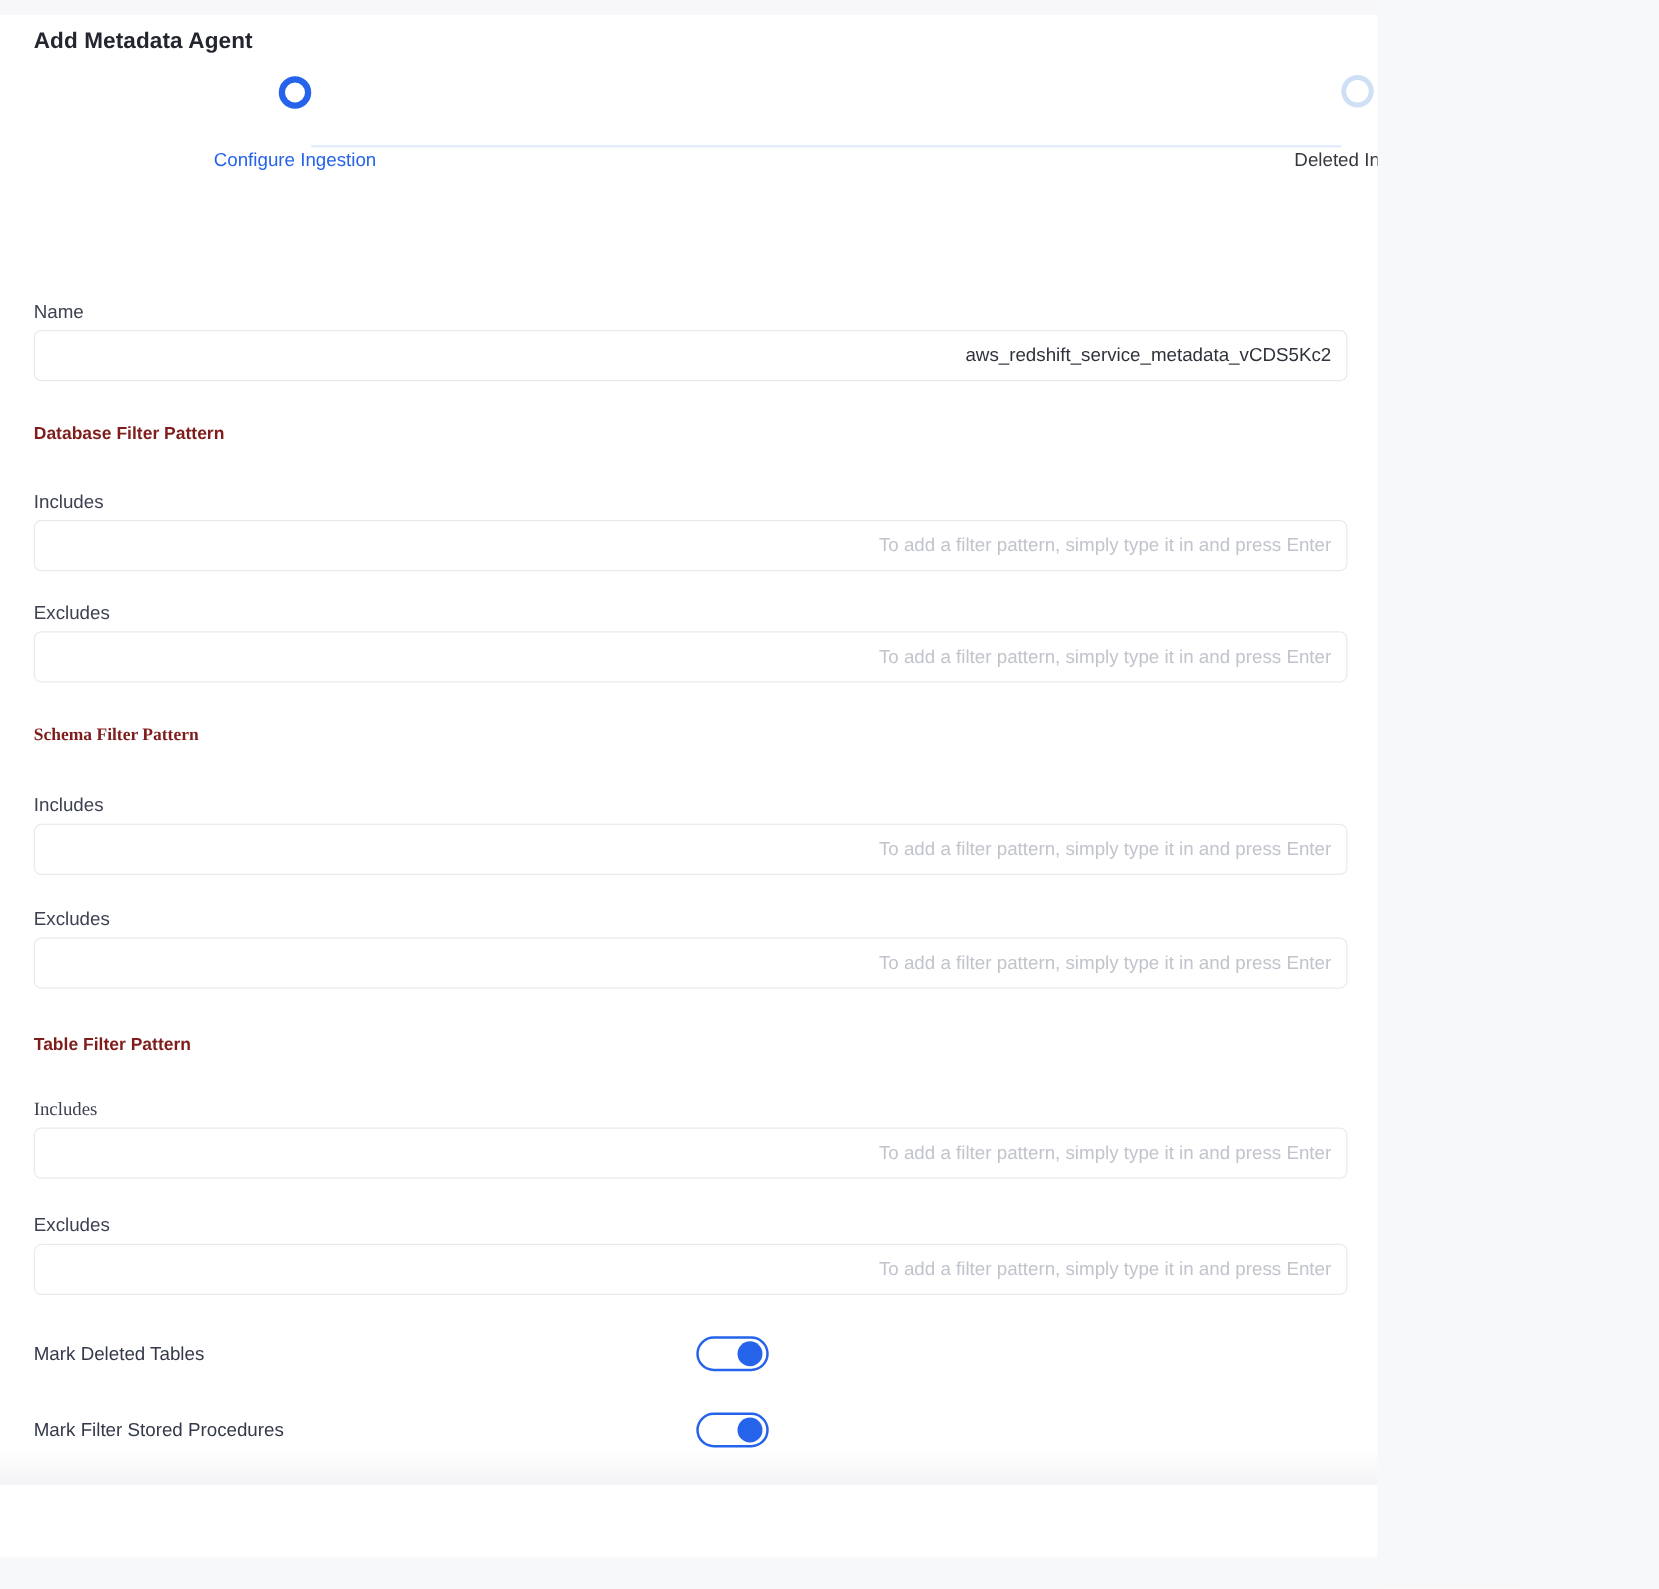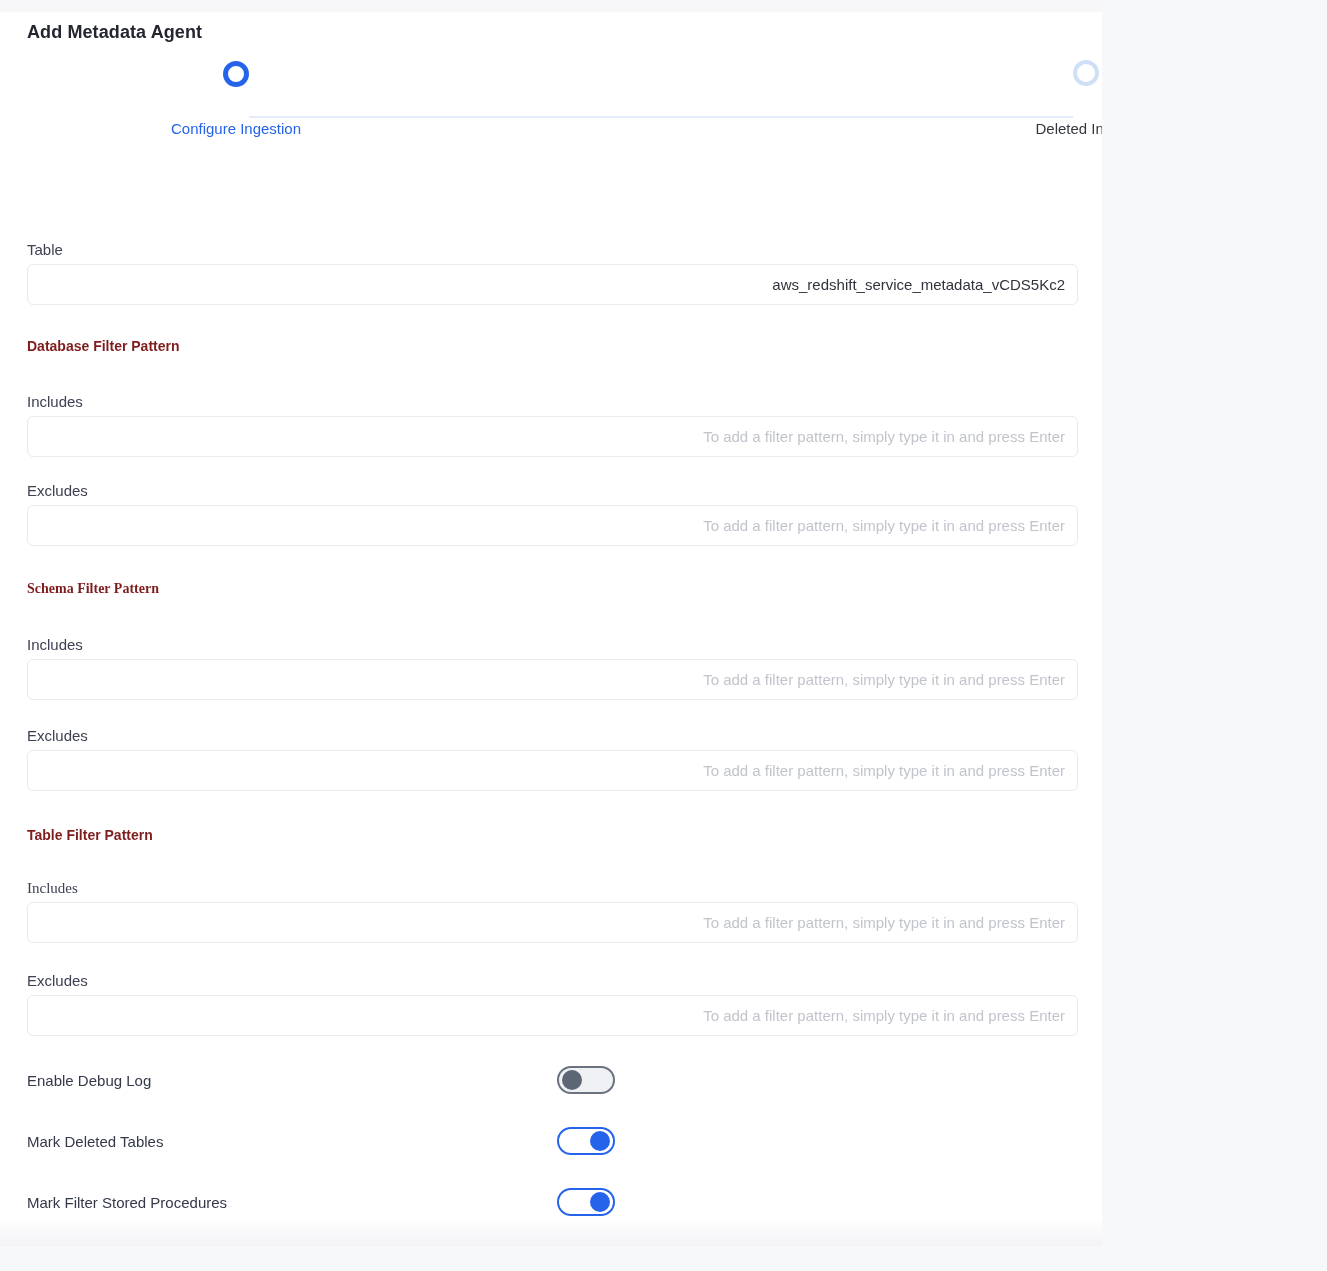--- a/index.html
+++ b/index.html
@@ -175,47 +175,41 @@
       <div class="stepper">
         <div class="line"></div>
         <div class="step-circle active"></div>
         <div class="step-circle pending"></div>
         <div class="step-label active">Configure Ingestion</div>
         <div class="step-label pending">Deleted Interval</div>
       </div>
 
       <div class="form">
 
-        <div class="field-label">Table</div>
+        <div class="field-label">Name</div>
         <input class="text-input" type="text" value="aws_redshift_service_metadata_vCDS5Kc2" style="">
 
         <div class="section-heading mt-30">Database Filter Pattern</div>
         <div class="field-label mt-35">Includes</div>
         <input class="text-input" type="text" placeholder="To add a filter pattern, simply type it in and press Enter" style="">
         <div class="field-label mt-24">Excludes</div>
         <input class="text-input" type="text" placeholder="To add a filter pattern, simply type it in and press Enter" style="">
 
         <div class="section-heading mt-32">Schema Filter Pattern</div>
         <div class="field-label mt-35">Includes</div>
         <input class="text-input" type="text" placeholder="To add a filter pattern, simply type it in and press Enter" style="">
         <div class="field-label mt-26">Excludes</div>
         <input class="text-input" type="text" placeholder="To add a filter pattern, simply type it in and press Enter" style="">
 
         <div class="section-heading mt-33">Table Filter Pattern</div>
         <div class="field-label mt-32">Includes</div>
         <input class="text-input" type="text" placeholder="To add a filter pattern, simply type it in and press Enter" style="">
         <div class="field-label mt-28">Excludes</div>
         <input class="text-input" type="text" placeholder="To add a filter pattern, simply type it in and press Enter" style="">
 
-        <div class="toggle-row mt-30">
-          <div class="toggle-label">Enable Debug Log</div>
-          <div class="switch">
-            <div class="knob"></div>
-          </div>
-        </div>
 
         <div class="toggle-row mt-33">
           <div class="toggle-label">Mark Deleted Tables</div>
           <div class="switch on">
             <div class="knob"></div>
           </div>
         </div>
 
         <div class="toggle-row mt-33">
           <div class="toggle-label">Mark Filter Stored Procedures</div>

